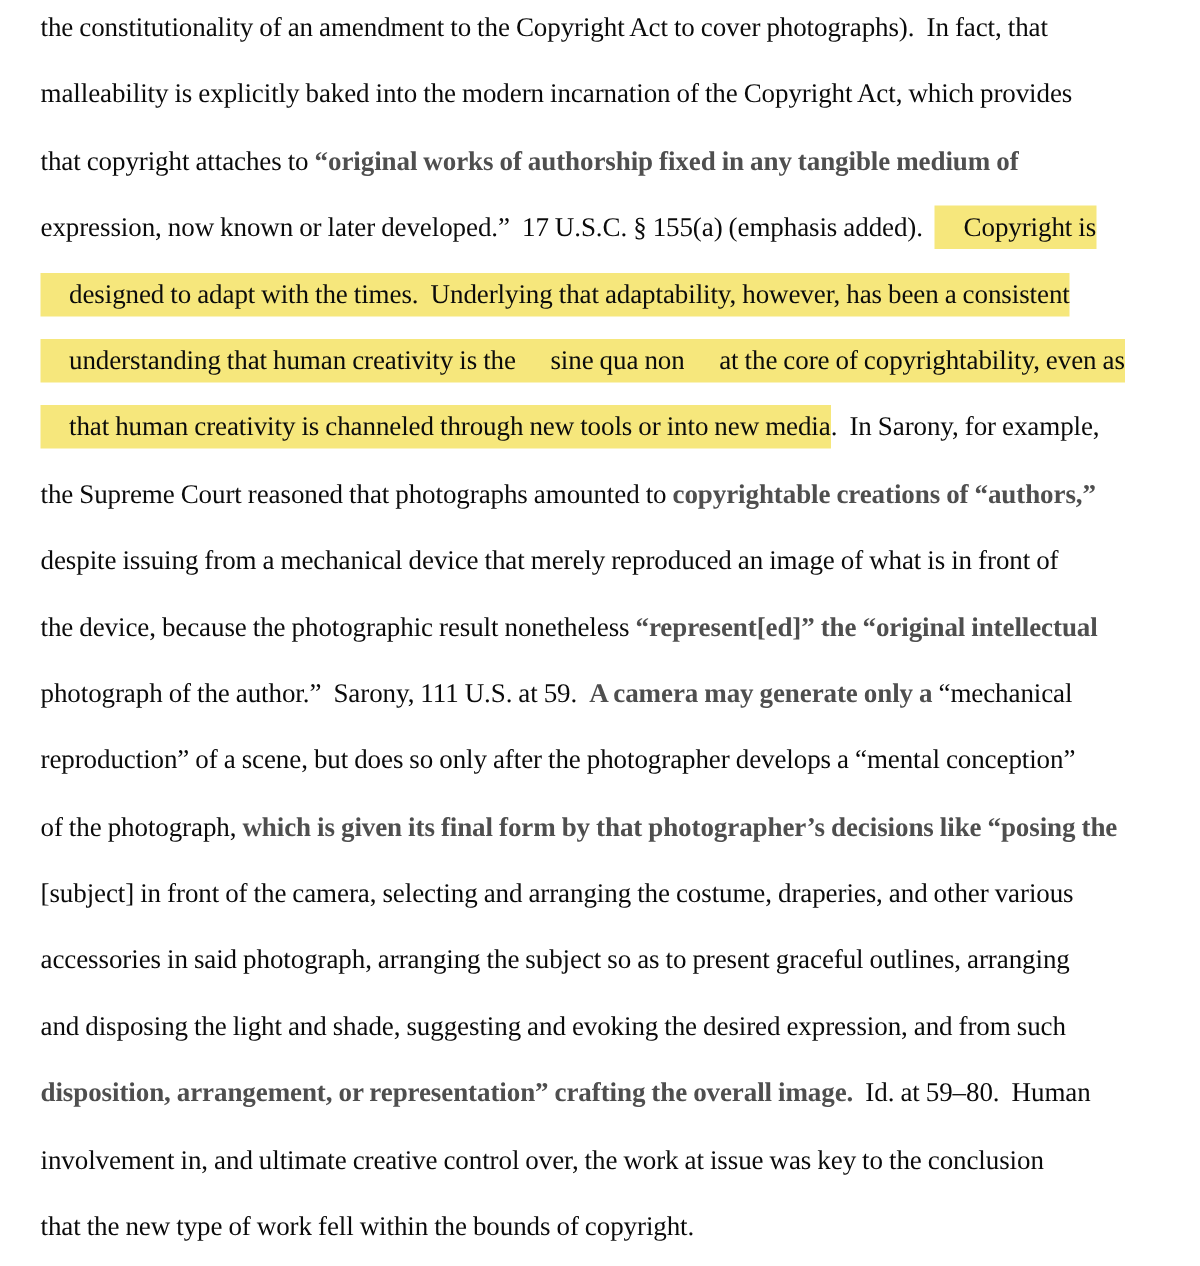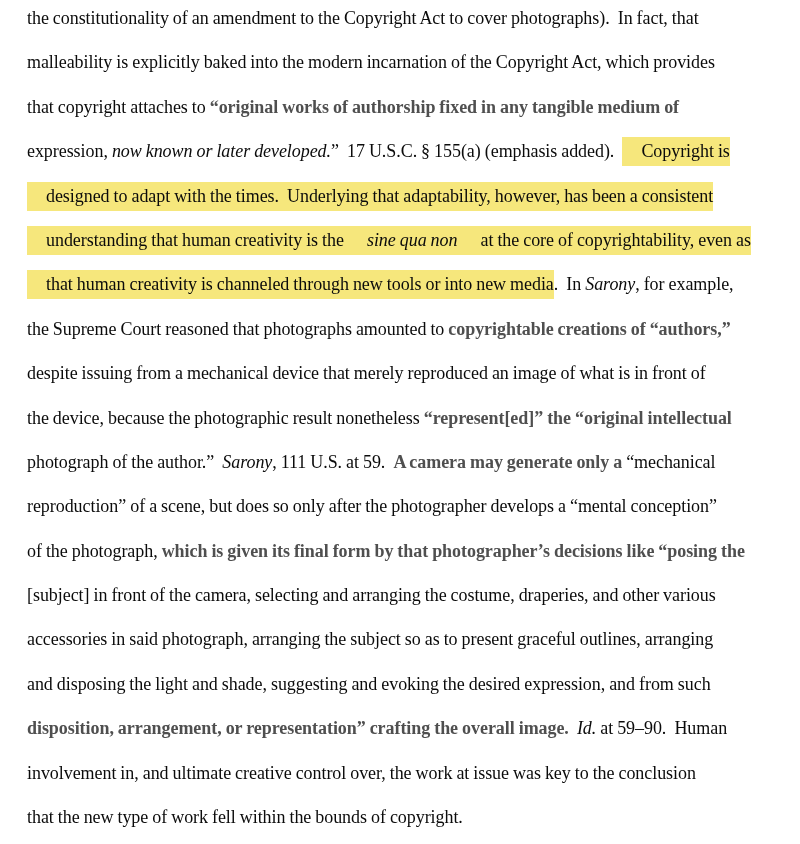--- a/index.html
+++ b/index.html
@@ -23,21 +23,21 @@
     color: var(--ink, #0b0b0b);
     letter-spacing: -0.06px;
     word-spacing: -0.4px;
   }
   .line {
     white-space: pre;
     height: 44.4px;
   }
   .seg { color: var(--ink, #0b0b0b); }
   .seg.light { color: var(--ink-light, #4f4f4f); font-weight: bold; }
-  .seg.italic { font-style: italic; }
+  .seg.italic { }
   .seg.hl {
     background: var(--hl, #f6e77c);
     padding-top: 4px;
     padding-bottom: 5px;
     padding-left: 19px;
   }
 </style>
 </head>
 <body style="background: rgb(255, 255, 255);">
 
@@ -52,17 +52,17 @@
       <div class="line"><span class="seg hl">that human creativity is channeled through new tools or into new media</span><span class="seg">.  In </span><span class="seg italic">Sarony</span><span class="seg">, for example,</span></div>
       <div class="line"><span class="seg">the Supreme Court reasoned that photographs amounted to </span><span class="seg light">copyrightable creations of “authors,”</span></div>
       <div class="line"><span class="seg">despite issuing from a mechanical device that merely reproduced an image of what is in front of</span></div>
       <div class="line"><span class="seg">the device, because the photographic result nonetheless </span><span class="seg light">“represent[ed]” the “original intellectual</span></div>
       <div class="line"><span class="seg">photograph of the author.”  </span><span class="seg italic">Sarony</span><span class="seg">, 111 U.S. at 59.  </span><span class="seg light">A camera may generate only a </span><span class="seg">“mechanical</span></div>
       <div class="line"><span class="seg">reproduction” of a scene, but does so only after the photographer develops a “mental conception”</span></div>
       <div class="line"><span class="seg">of the photograph, </span><span class="seg light">which is given its final form by that photographer’s decisions like “posing the</span></div>
       <div class="line"><span class="seg">[subject] in front of the camera, selecting and arranging the costume, draperies, and other various</span></div>
       <div class="line"><span class="seg">accessories in said photograph, arranging the subject so as to present graceful outlines, arranging</span></div>
       <div class="line"><span class="seg">and disposing the light and shade, suggesting and evoking the desired expression, and from such</span></div>
-      <div class="line"><span class="seg light">disposition, arrangement, or representation” crafting the overall image.  </span><span class="seg italic">Id.</span><span class="seg"> at 59–90.  Human</span></div>
+      <div class="line"><span class="seg light">disposition, arrangement, or representation” crafting the overall image.  </span><span class="seg italic">Id.</span><span class="seg"> at 59–80.  Human</span></div>
       <div class="line"><span class="seg">involvement in, and ultimate creative control over, the work at issue was key to the conclusion</span></div>
       <div class="line"><span class="seg">that the new type of work fell within the bounds of copyright.</span></div>
     </div>
 </div>
 
 </body></html>

